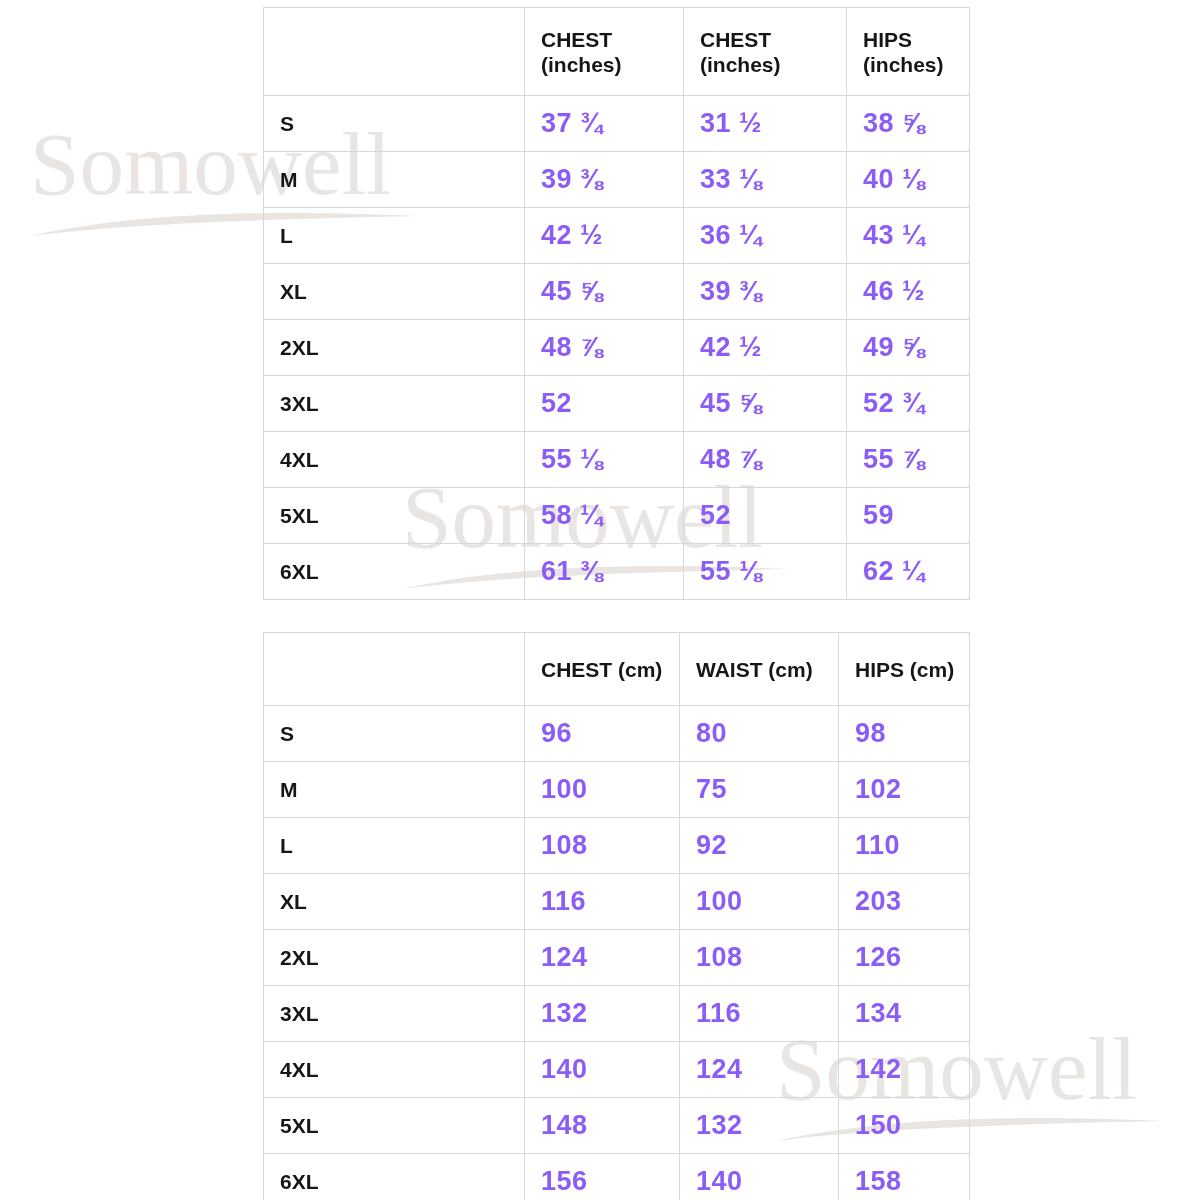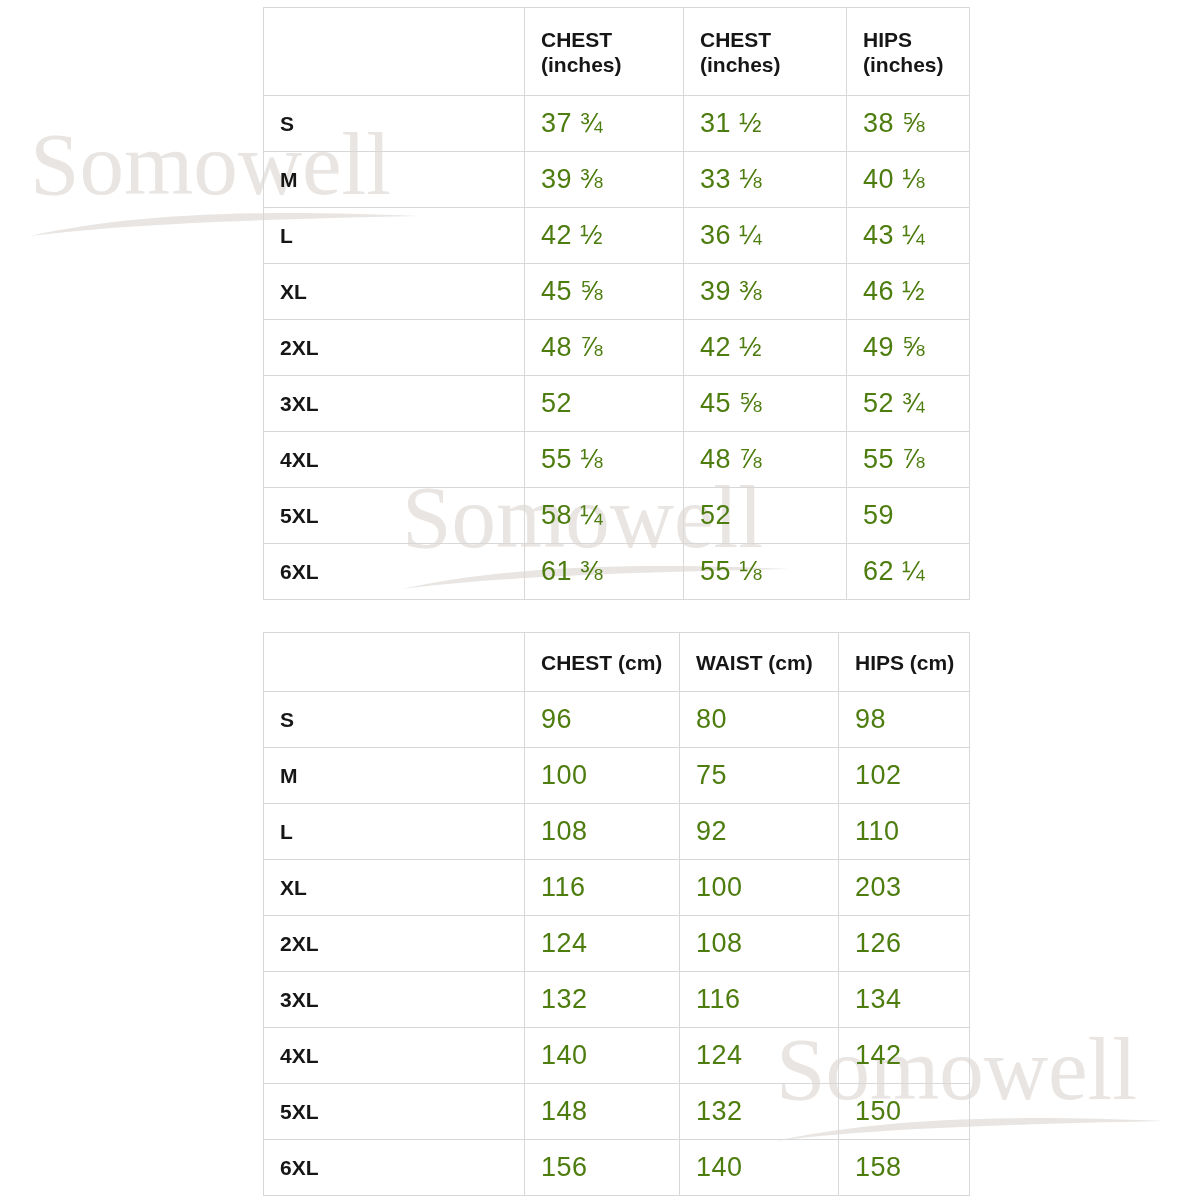--- a/index.html
+++ b/index.html
@@ -73,27 +73,27 @@
     color: #161616;
     white-space: pre-line;
   }
   td.size-label-cell {
     font-size: 21px;
     font-weight: bold;
     color: #161616;
   }
   td.value-cell {
     font-size: 27px;
-    font-weight: normal;
-    color: #4d7c0f;
+    font-weight: bold;
+    color: #8b5cf6;
     letter-spacing: 0.5px;
   }
   #tbl-inches tr.header-row { height: 88px; }
   #tbl-inches tr.data-row   { height: 56px; }
-  #tbl-cm tr.header-row     { height: 59px; }
+  #tbl-cm tr.header-row     { height: 73px; }
   #tbl-cm tr.data-row       { height: 56px; }
 </style>
 </head>
 <body>
 
 <div class="stage">
 
   <div class="wm" id="wm1" style="color: rgb(232, 229, 226);">
     <span class="wm-text">Somowell</span>
     <svg class="swoosh" width="392" height="36" viewBox="0 0 392 36" aria-hidden="true">

